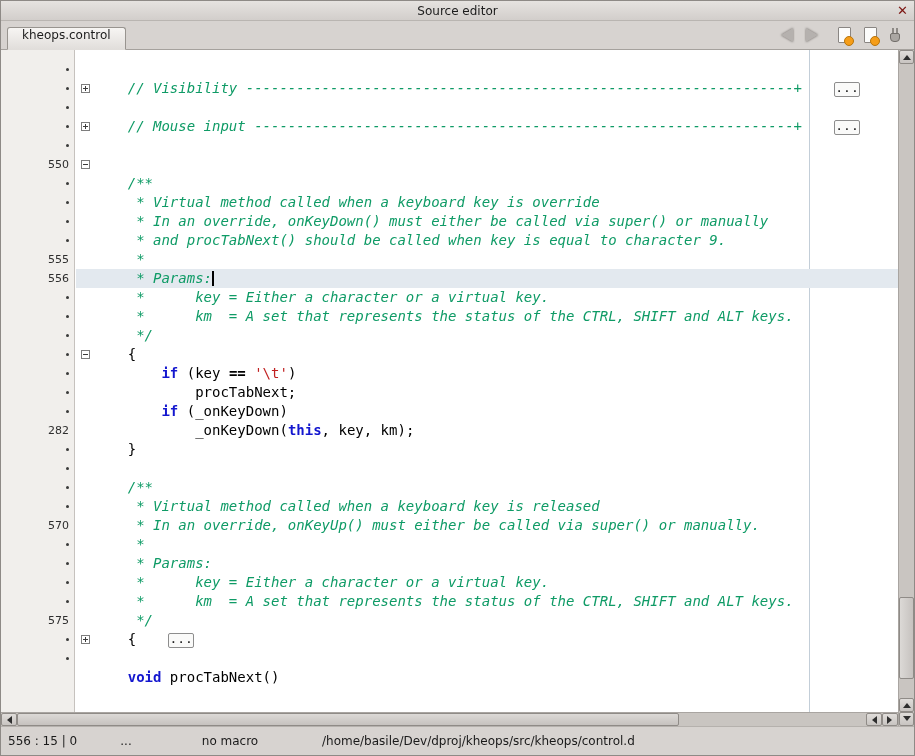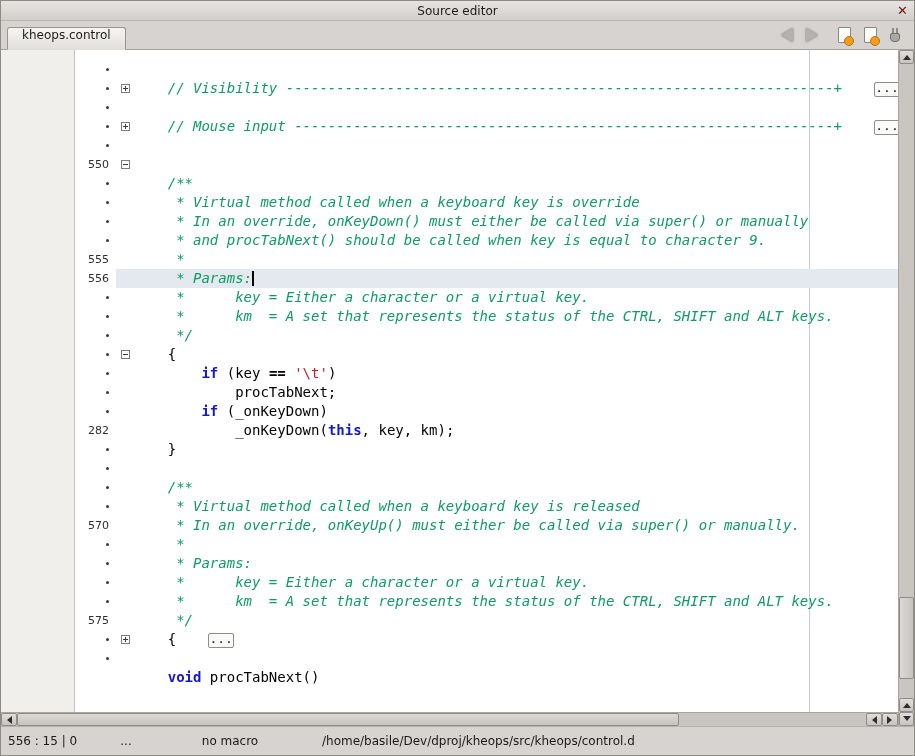--- a/index.html
+++ b/index.html
@@ -36,21 +36,21 @@
 
   
   .main { flex:1; display:flex; min-height:0; }
   .left-col { flex:1; display:flex; flex-direction:column; min-width:0; }
   .editor { flex:1; background:#ffffff; position:relative; overflow:hidden; padding-top:10px; }
   .gutter-strip { position:absolute; left:0; top:0; bottom:0; width:74px;
                   background:var(--gutter_bg,#f1efec); border-right:1px solid #c6c2be; }
   .ruler { position:absolute; left:808px; top:0; bottom:0; width:1px; background:var(--ruler,#c3ced8); }
 
   .ed-row { display:flex; height:19px; line-height:19px; position:relative;
-            font-family:"DejaVu Sans Mono", monospace; font-size:14px;margin-left:40px; }
+            font-family:"DejaVu Sans Mono", monospace; font-size:14px; }
   .gut { width:75px; flex:0 0 75px; text-align:right; padding-right:7px;
          font-family:"DejaVu Sans", sans-serif; font-size:11px; color:#2e2e2e; }
   .dot { display:inline-block; width:3px; height:3px; border-radius:50%; background:#3a3a3a;
          vertical-align:middle; margin-bottom:2px; }
   .foldcol { width:18px; flex:0 0 18px; display:flex; align-items:center; justify-content:center; }
   .fm { width:9px; height:9px; border:1px solid #7d7d7d; background:#fff; position:relative; }
   .fm::before { content:""; position:absolute; left:1px; right:1px; top:3px; height:1px; background:#3c3c3c; }
   .fm-plus::after { content:""; position:absolute; top:1px; bottom:1px; left:3px; width:1px; background:#3c3c3c; }
   .code { flex:1; white-space:pre; color:#000; position:relative; }
   .cur .code, .cur .foldcol { background:var(--current_line,#e3e9ef); }

